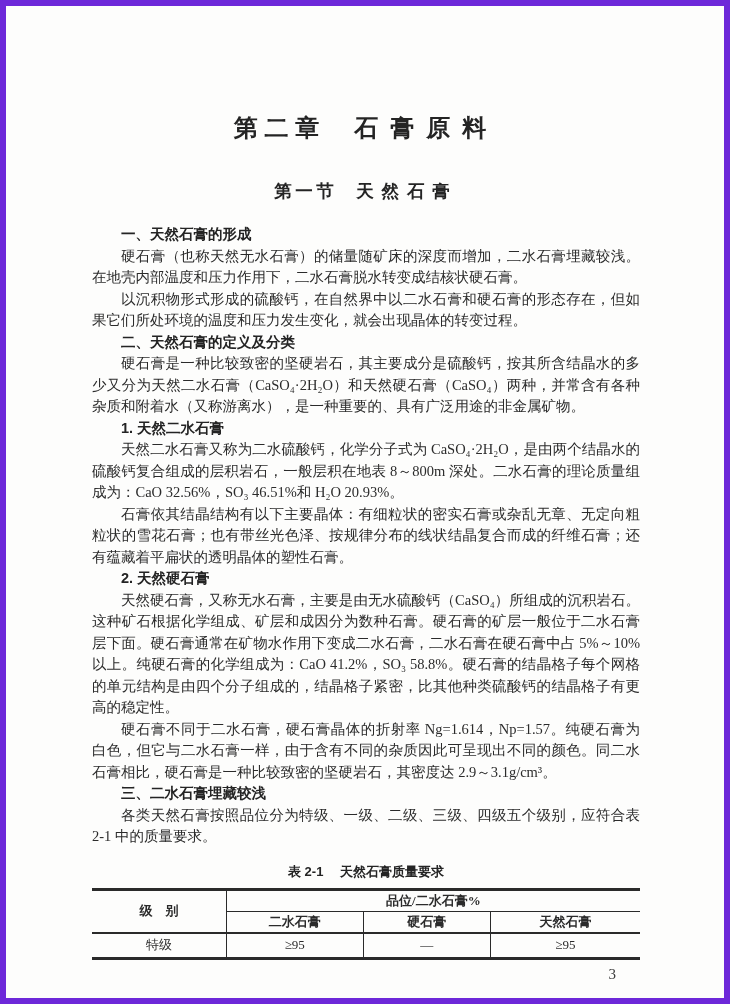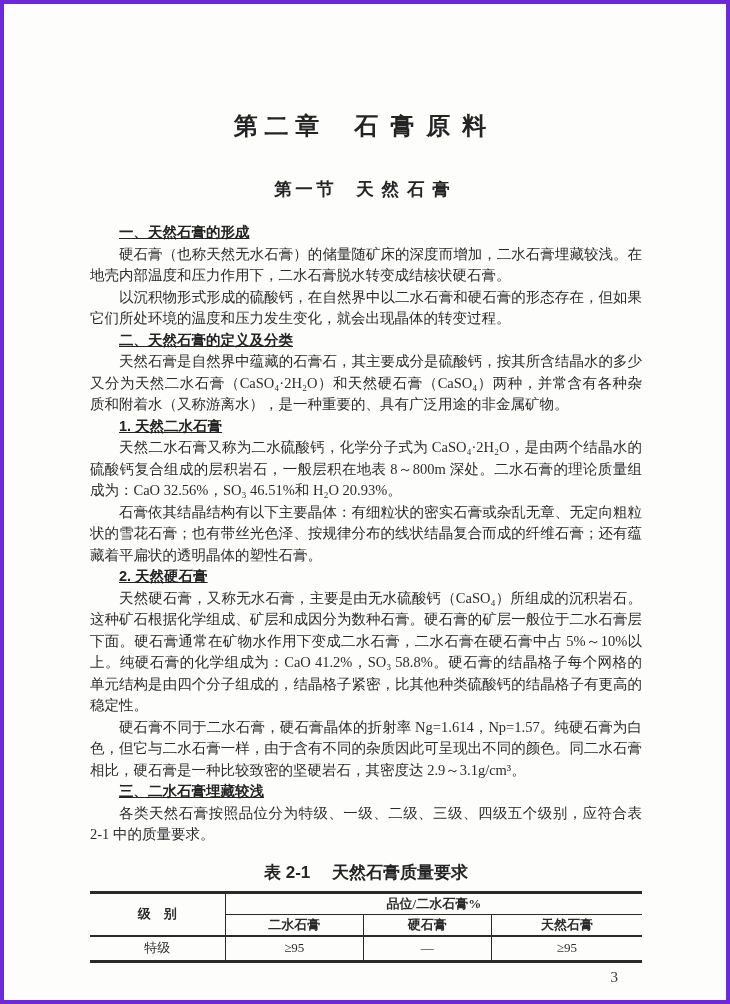--- a/index.html
+++ b/index.html
@@ -7,21 +7,21 @@
     padding: 0;
     background: #e8e8e8;
   }
   .page {
     position: relative;
     width: 730px;
     height: 1004px;
     box-sizing: border-box;
     margin: 0 auto;
     background: #fdfdfc;
-    border: 4px solid #6d28d9;
+    border: 6px solid #6d28d9;
     color: #2b2b2b;
     font-family: "Liberation Serif", "DejaVu Serif", serif;
     overflow: hidden;
   }
   .inner {
     padding: 104px 84px 0 86px;
   }
   .chapter-title {
     text-align: center;
     font-family: "Liberation Sans", "DejaVu Sans", sans-serif;
@@ -53,29 +53,28 @@
   .body-text p { margin: 0; }
   .blk-p {
     text-indent: 2em;
     text-align: justify;
   }
   .blk-h3, .blk-h4 {
     text-indent: 2em;
     font-weight: bold;
     font-family: "Liberation Sans", "DejaVu Sans", sans-serif;
     color: #242424;
-    text-decoration: underline;
   }
   .table-caption {
     margin-top: 15px;
     margin-bottom: 7px;
     text-align: center;
     font-family: "Liberation Sans", "DejaVu Sans", sans-serif;
     font-weight: bold;
-    font-size: 17px;
+    font-size: 13px;
     color: #242424;
   }
   .table-caption .cap-no { margin-right: 1em; }
   table.tbl {
     width: 100%;
     border-collapse: collapse;
     table-layout: fixed;
     border-top: 3px solid #2a2a2a;
     border-bottom: 3px solid #2a2a2a;
     font-size: 13px;
@@ -127,21 +126,21 @@
     <div class="section-title">
       <span class="t-prefix">第一节</span>
       <span class="t-main">天然石膏</span>
     </div>
 
     <div class="body-text" id="content-area">
         <p class="blk-h3">一、天然石膏的形成</p>
         <p class="blk-p">硬石膏（也称天然无水石膏）的储量随矿床的深度而增加，二水石膏埋藏较浅。在地壳内部温度和压力作用下，二水石膏脱水转变成结核状硬石膏。</p>
         <p class="blk-p">以沉积物形式形成的硫酸钙，在自然界中以二水石膏和硬石膏的形态存在，但如果它们所处环境的温度和压力发生变化，就会出现晶体的转变过程。</p>
         <p class="blk-h3">二、天然石膏的定义及分类</p>
-        <p class="blk-p">天然石膏是自然界中蕴藏的石膏石，其主要成分是硫酸钙，按其所含结晶水的多少又分为天然二水石膏（CaSO₄·2H₂O）和天然硬石膏（CaSO₄）两种，并常含有各种杂质和附着水（又称游离水），是一种重要的、具有广泛用途的非金属矿物。</p>
+        <p class="blk-p">硬石膏是一种比较致密的坚硬岩石，其主要成分是硫酸钙，按其所含结晶水的多少又分为天然二水石膏（CaSO₄·2H₂O）和天然硬石膏（CaSO₄）两种，并常含有各种杂质和附着水（又称游离水），是一种重要的、具有广泛用途的非金属矿物。</p>
         <p class="blk-h4">1. 天然二水石膏</p>
         <p class="blk-p">天然二水石膏又称为二水硫酸钙，化学分子式为 CaSO₄·2H₂O，是由两个结晶水的硫酸钙复合组成的层积岩石，一般层积在地表 8～800m 深处。二水石膏的理论质量组成为：CaO 32.56%，SO₃ 46.51%和 H₂O 20.93%。</p>
         <p class="blk-p">石膏依其结晶结构有以下主要晶体：有细粒状的密实石膏或杂乱无章、无定向粗粒状的雪花石膏；也有带丝光色泽、按规律分布的线状结晶复合而成的纤维石膏；还有蕴藏着平扁状的透明晶体的塑性石膏。</p>
         <p class="blk-h4">2. 天然硬石膏</p>
         <p class="blk-p">天然硬石膏，又称无水石膏，主要是由无水硫酸钙（CaSO₄）所组成的沉积岩石。这种矿石根据化学组成、矿层和成因分为数种石膏。硬石膏的矿层一般位于二水石膏层下面。硬石膏通常在矿物水作用下变成二水石膏，二水石膏在硬石膏中占 5%～10%以上。纯硬石膏的化学组成为：CaO 41.2%，SO₃ 58.8%。硬石膏的结晶格子每个网格的单元结构是由四个分子组成的，结晶格子紧密，比其他种类硫酸钙的结晶格子有更高的稳定性。</p>
         <p class="blk-p">硬石膏不同于二水石膏，硬石膏晶体的折射率 Ng=1.614，Np=1.57。纯硬石膏为白色，但它与二水石膏一样，由于含有不同的杂质因此可呈现出不同的颜色。同二水石膏相比，硬石膏是一种比较致密的坚硬岩石，其密度达 2.9～3.1g/cm³。</p>
         <p class="blk-h3">三、二水石膏埋藏较浅</p>
         <p class="blk-p">各类天然石膏按照品位分为特级、一级、二级、三级、四级五个级别，应符合表 2-1 中的质量要求。</p>
       </div>
 

